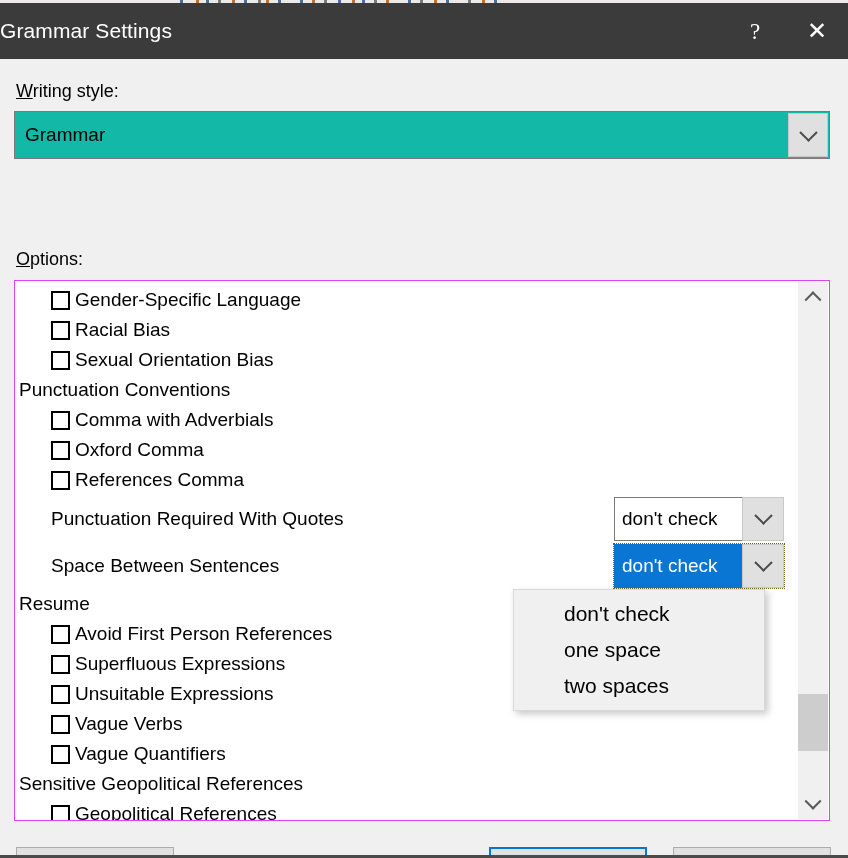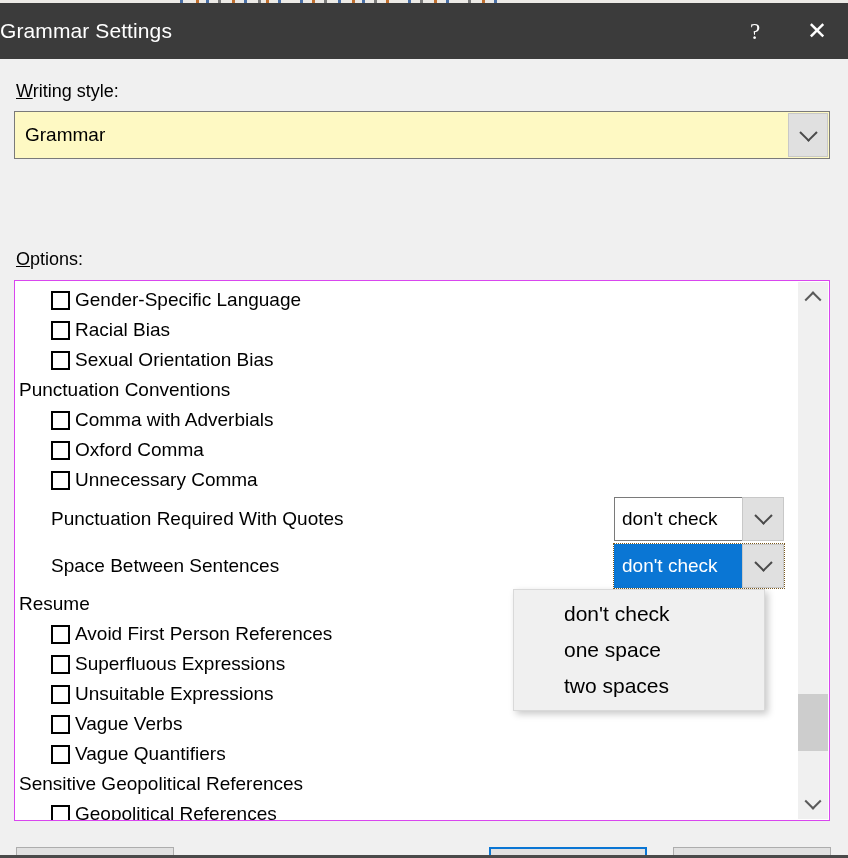--- a/index.html
+++ b/index.html
@@ -91,21 +91,21 @@
     color: #000000;
     white-space: nowrap;
   }
   .acc { text-decoration: underline; }
 
   
   .combo-main {
     position: absolute;
     left: 14px; top: 52px;
     width: 816px; height: 48px;
-    background: #fef9c3;
+    background: #14b8a6;
     border: 1px solid #7a7a7a;
     box-sizing: border-box;
     display: flex;
     align-items: center;
   }
   .combo-main .combo-value {
     flex: 1;
     font-size: 19px;
     padding-left: 10px;
     color: #000;
@@ -414,21 +414,21 @@
           <div class="opt-row">
             <span class="cb"></span>
             <span class="opt-label">Comma with Adverbials</span>
           </div>
           <div class="opt-row">
             <span class="cb"></span>
             <span class="opt-label">Oxford Comma</span>
           </div>
           <div class="opt-row">
             <span class="cb"></span>
-            <span class="opt-label">Unnecessary Comma</span>
+            <span class="opt-label">References Comma</span>
           </div>
           <div class="combo-row">
             <span class="cr-label">Punctuation Required With Quotes</span>
             <div class="inline-combo">
               <div class="ic-value">don't check</div>
               <div class="ic-arrow">
                 <span class="chev"></span>
               </div>
             </div>
           </div>

